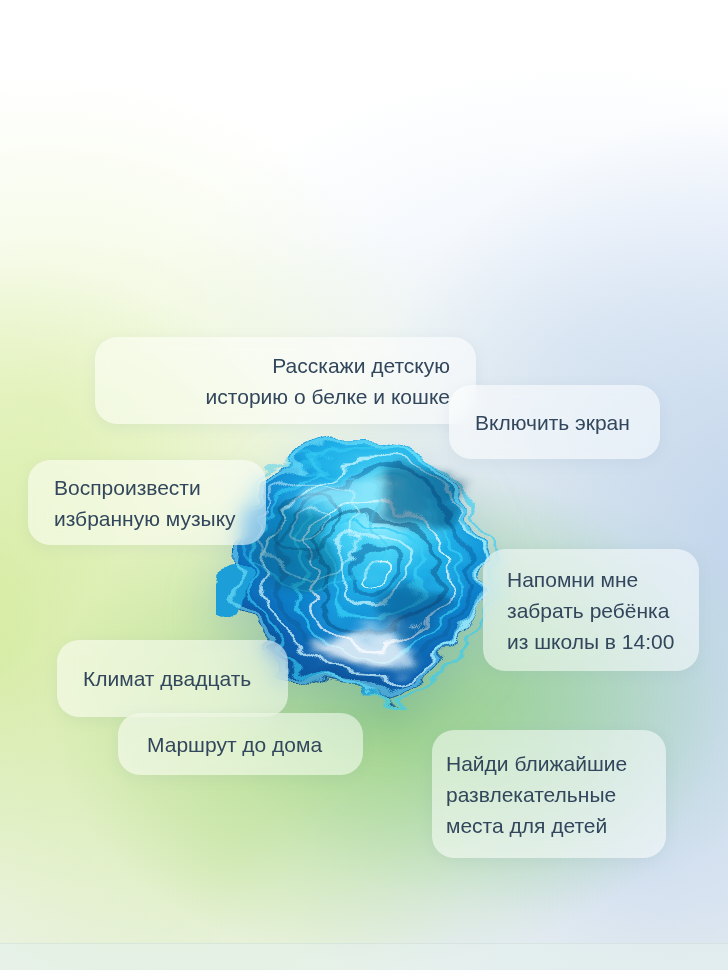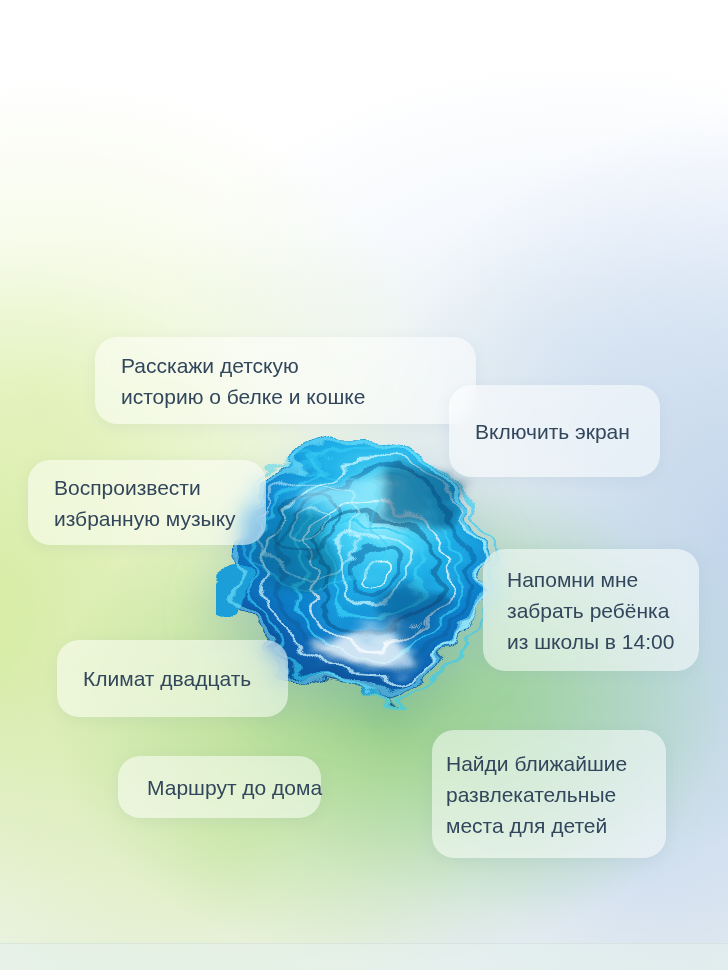--- a/index.html
+++ b/index.html
@@ -41,26 +41,26 @@
     display:flex;flex-direction:column;justify-content:center;
     background:rgba(255,255,255,0.52);
     -webkit-backdrop-filter:blur(9px) saturate(1.05);
     backdrop-filter:blur(9px) saturate(1.05);
     border-radius:22px;
     box-shadow:0 3px 14px rgba(110,140,165,0.10);
     color:#32465c;font-size:21px;line-height:31px;
     padding:0 26px;box-sizing:border-box;
     white-space:nowrap;
   }
-  .bubble--tell-story  {left:95px;  top:337px; width:381px; height:87px;}
-  .bubble--screen-on   {left:449px; top:385px; width:211px; height:92px;}
+  .bubble--tell-story  {left:95px;  top:337px; width:381px; height:87px;align-items:flex-end;}
+  .bubble--screen-on   {left:449px; top:385px; width:211px; height:74px;}
   .bubble--play-music  {left:28px;  top:460px; width:238px; height:85px;}
   .bubble--reminder    {left:483px; top:549px; width:216px; height:122px; padding:0 24px;}
   .bubble--climate     {left:57px;  top:640px; width:231px; height:77px;gap:13px;}
-  .bubble--route-home  {left:118px; top:756px; width:203px; height:62px; padding:0 29px;}
+  .bubble--route-home  {left:118px; top:713px; width:245px; height:62px; padding:0 29px;}
   .bubble--find-places {left:432px; top:730px; width:234px; height:128px; padding:0 14px;}
 </style>
 </head>
 <body>
 
 <div class="canvas">
 
 
   <div class="orb-wrap">
     <svg viewBox="0 0 290 280" xmlns="http://www.w3.org/2000/svg">

